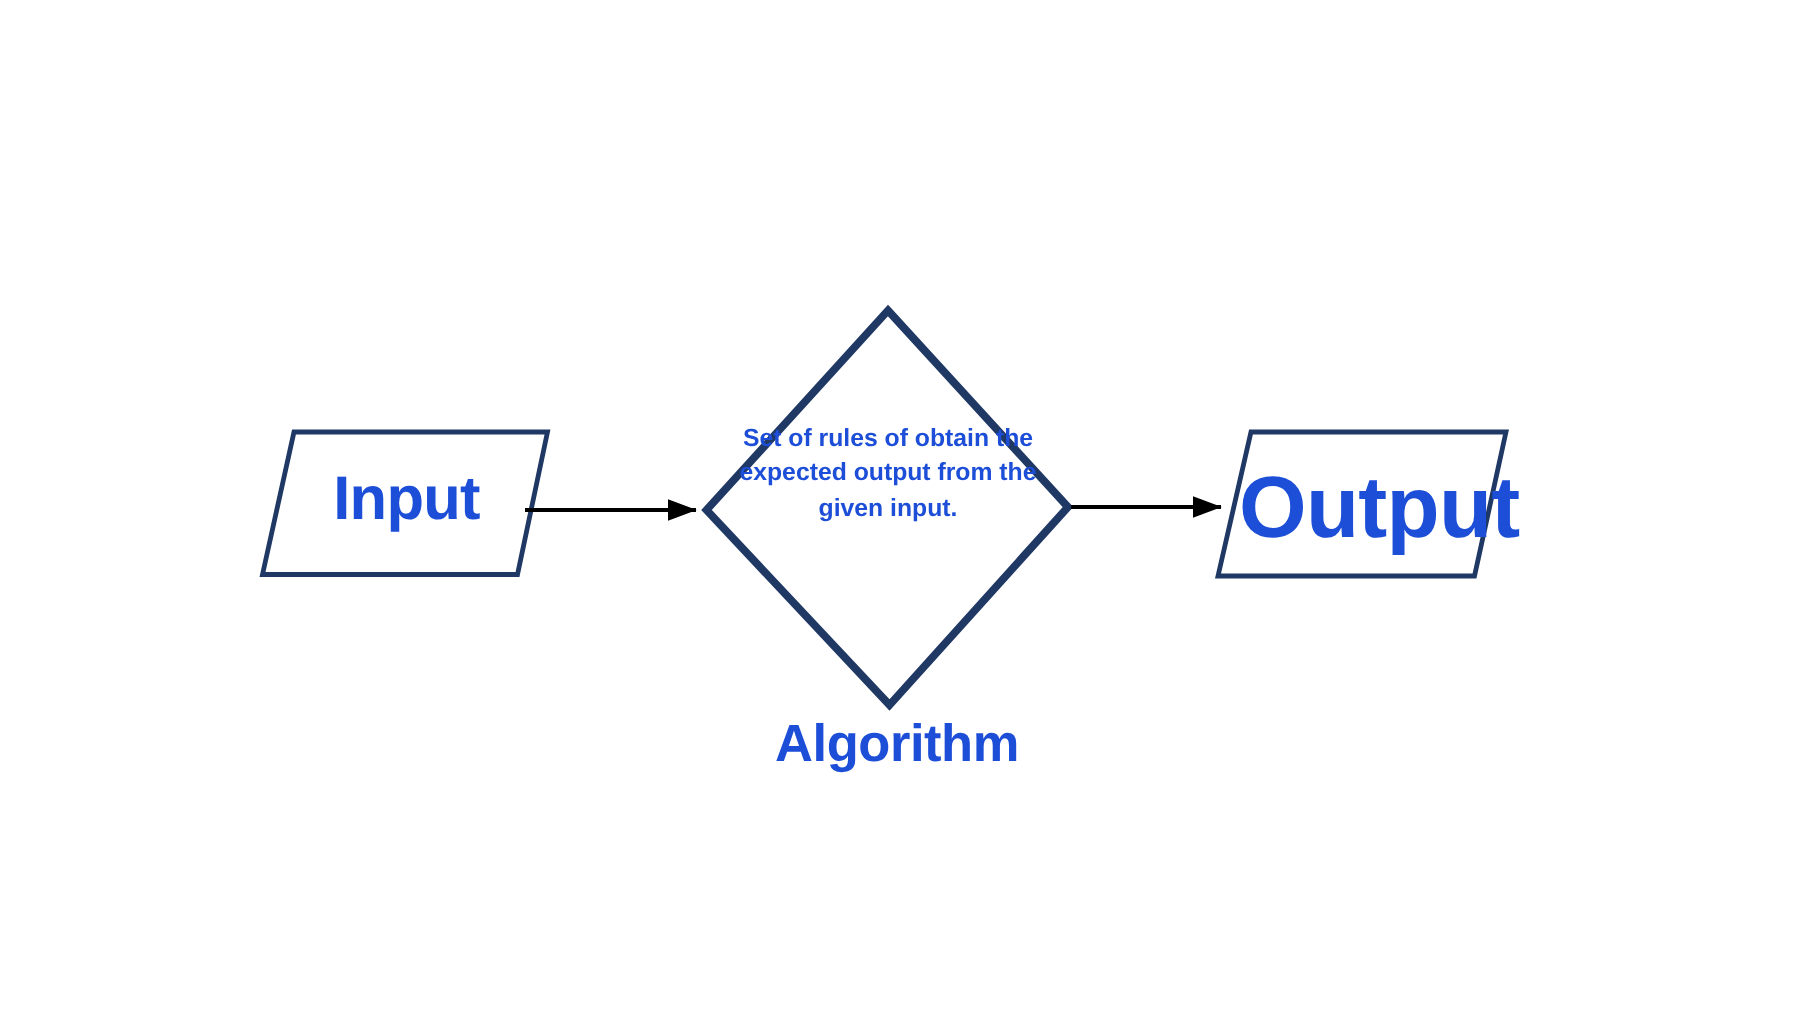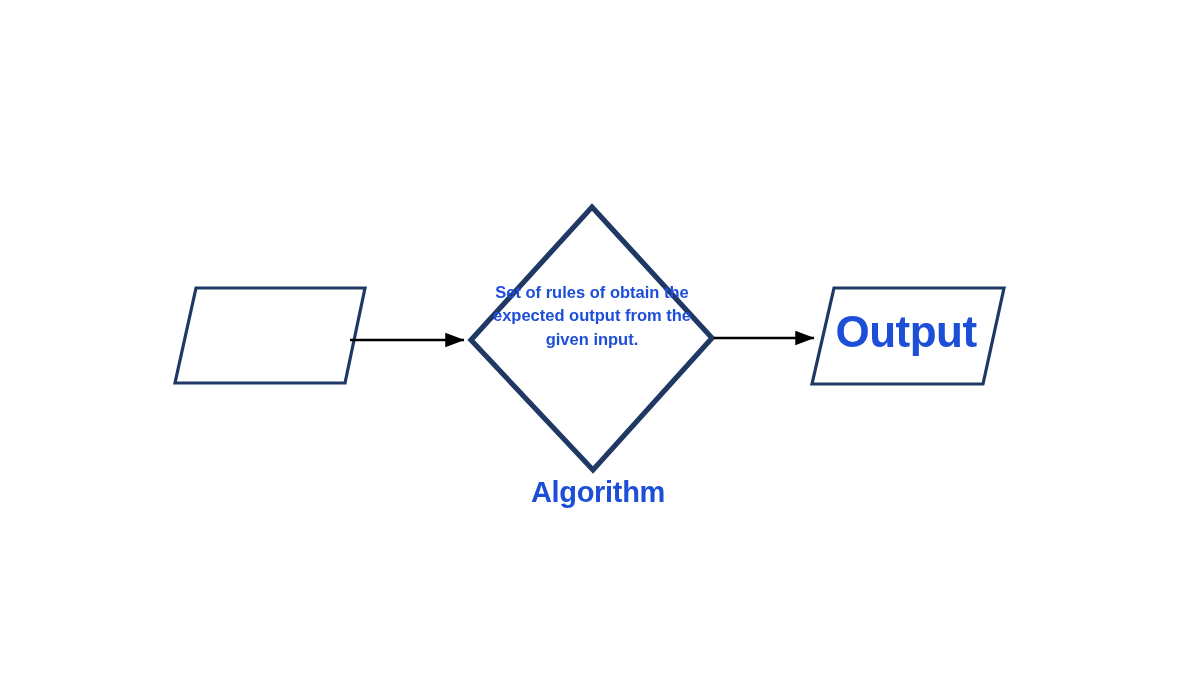--- a/index.html
+++ b/index.html
@@ -39,28 +39,28 @@
     left: 196px;
     top: 312px;
     width: 150px;
     font-size: 41px;
     letter-spacing: -0.5px;
   }
   #output-label {
     left: 826px;
     top: 310px;
     width: 160px;
-    font-size: 44px;
+    font-size: 58px;
     letter-spacing: -0.5px;
   }
   #algorithm-label {
     left: 493px;
     top: 478px;
     width: 210px;
-    font-size: 29px;
+    font-size: 35px;
     letter-spacing: -0.3px;
   }
   #diamond-text {
     left: 486px;
     top: 281px;
     width: 212px;
     font-size: 16.5px;
     line-height: 1.42;
     white-space: normal;
     word-spacing: 0px;
@@ -82,20 +82,21 @@
 
     <line x1="350" y1="340" x2="464" y2="340" stroke="#000000" stroke-width="2.6" marker-end="url(#arrowhead)"></line>
 
     <polygon points="592,207 712,338 593,470 471,340" fill="#ffffff" stroke="#1F3864" stroke-width="5.2" stroke-linejoin="miter"></polygon>
 
     <line x1="714" y1="338" x2="814" y2="338" stroke="#000000" stroke-width="2.6" marker-end="url(#arrowhead)"></line>
 
     <polygon points="834,288 1004,288 983,384 812,384" fill="#ffffff" stroke="#1F3864" stroke-width="3.2" stroke-linejoin="miter"></polygon>
   </svg>
 
+  <div class="label" id="input-label">Input</div>
 
   <div class="label" id="diamond-text">Set of rules of obtain the expected output from the given input.</div>
 
   <div class="label" id="algorithm-label">Algorithm</div>
 
   <div class="label" id="output-label">Output</div>
 
 </div>
 
 </body></html>

